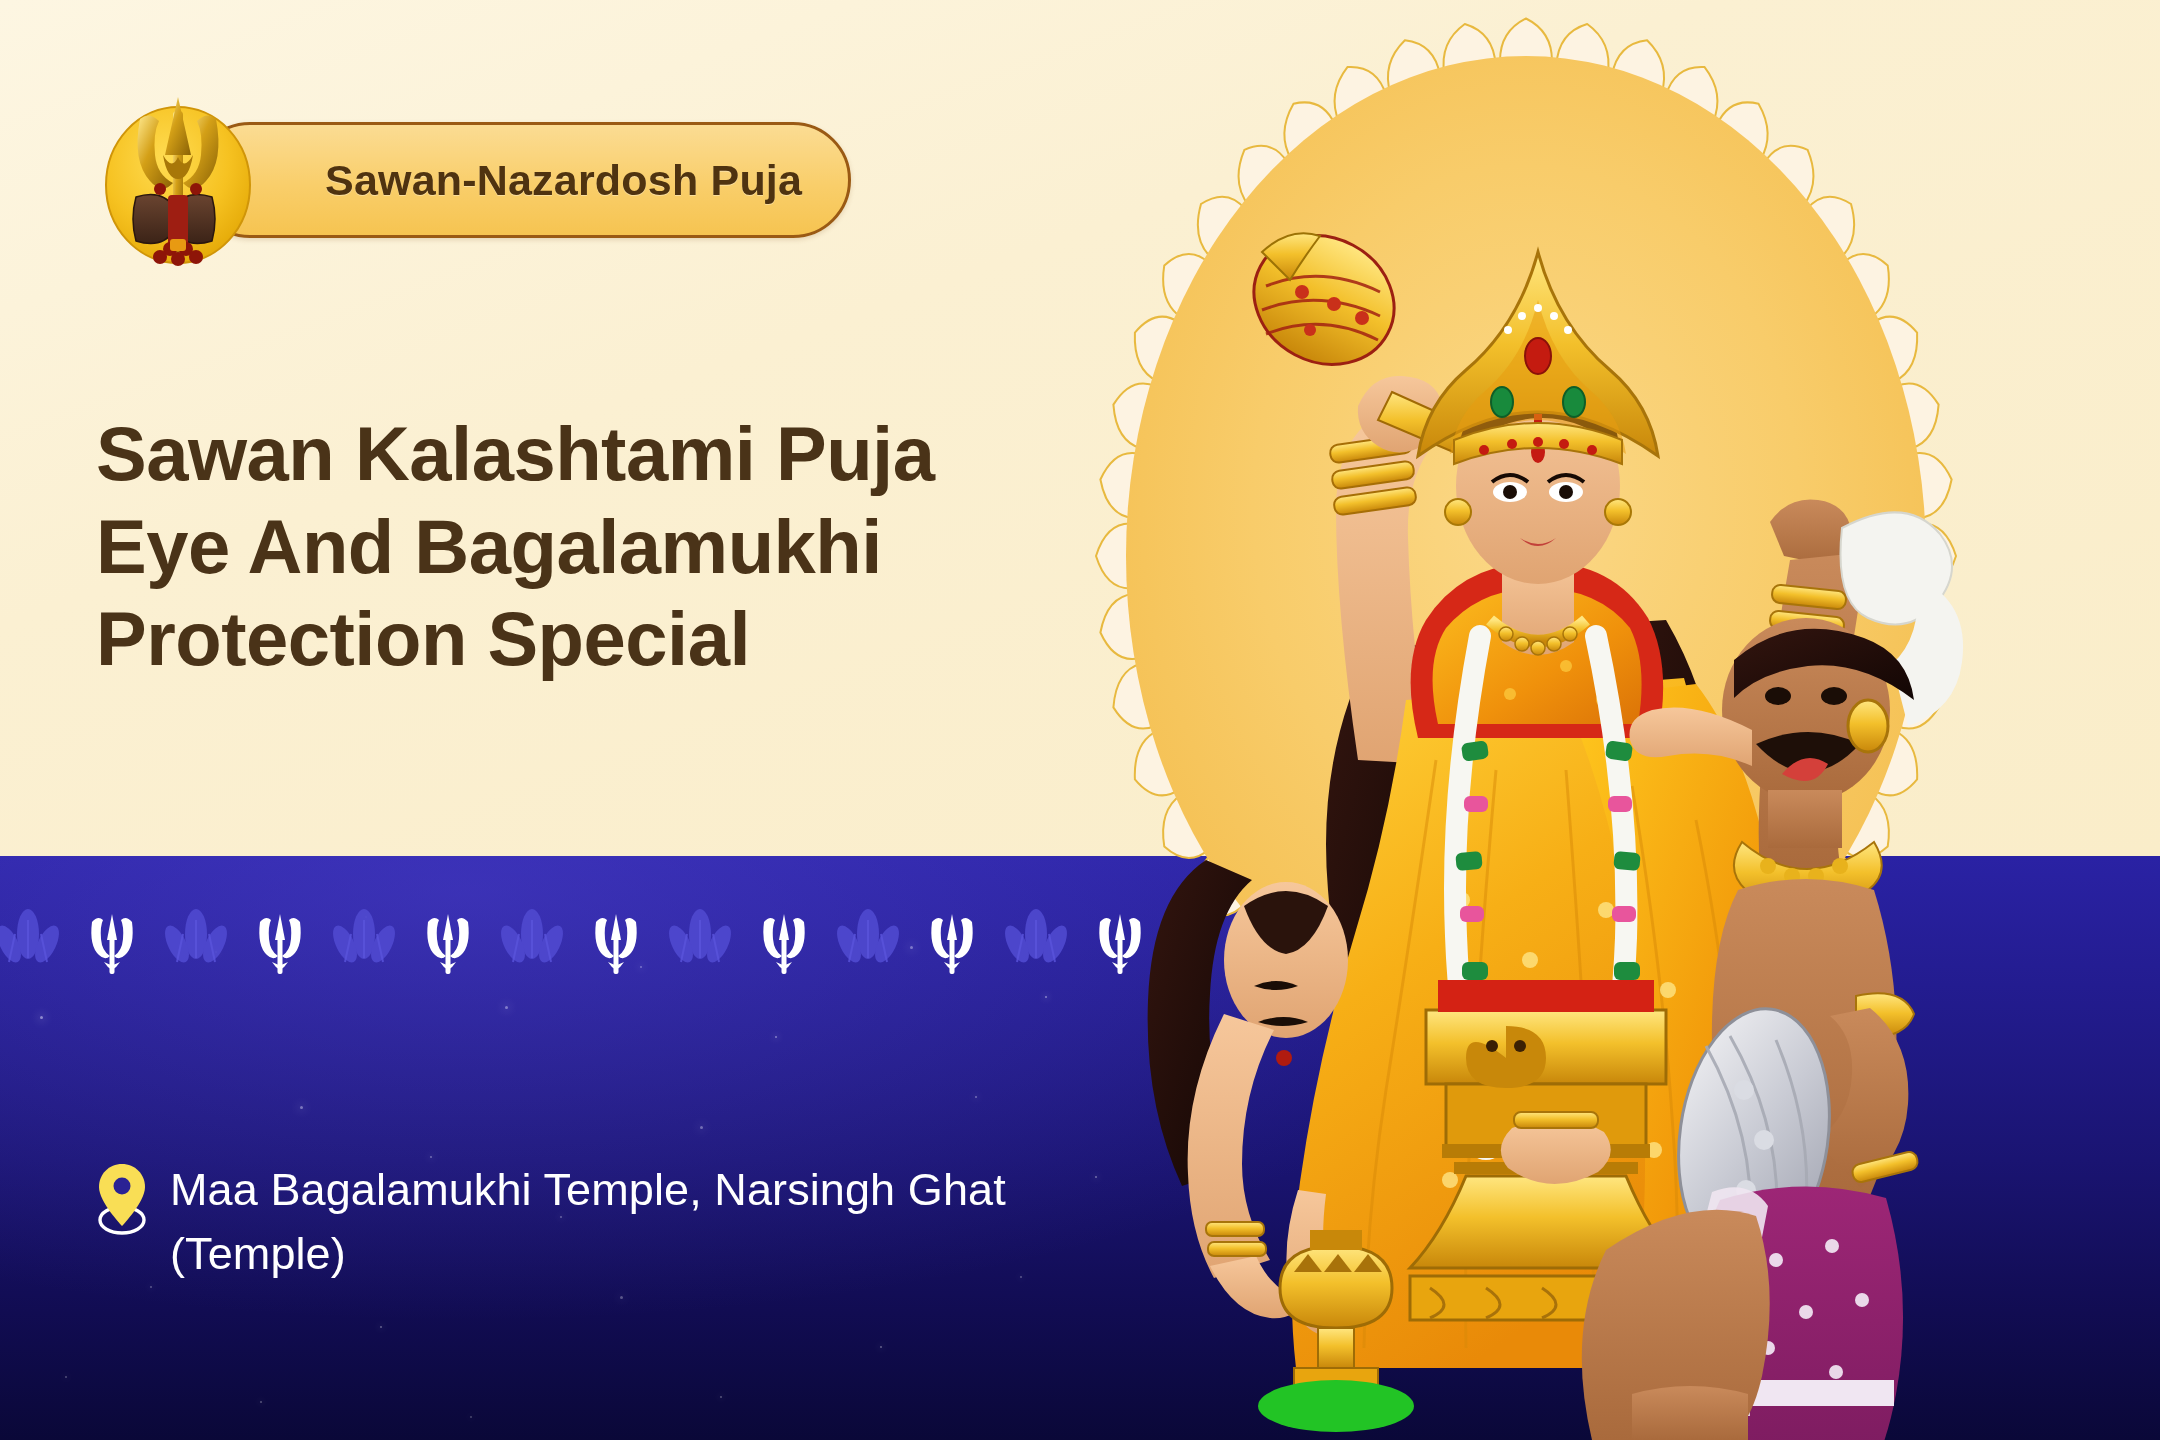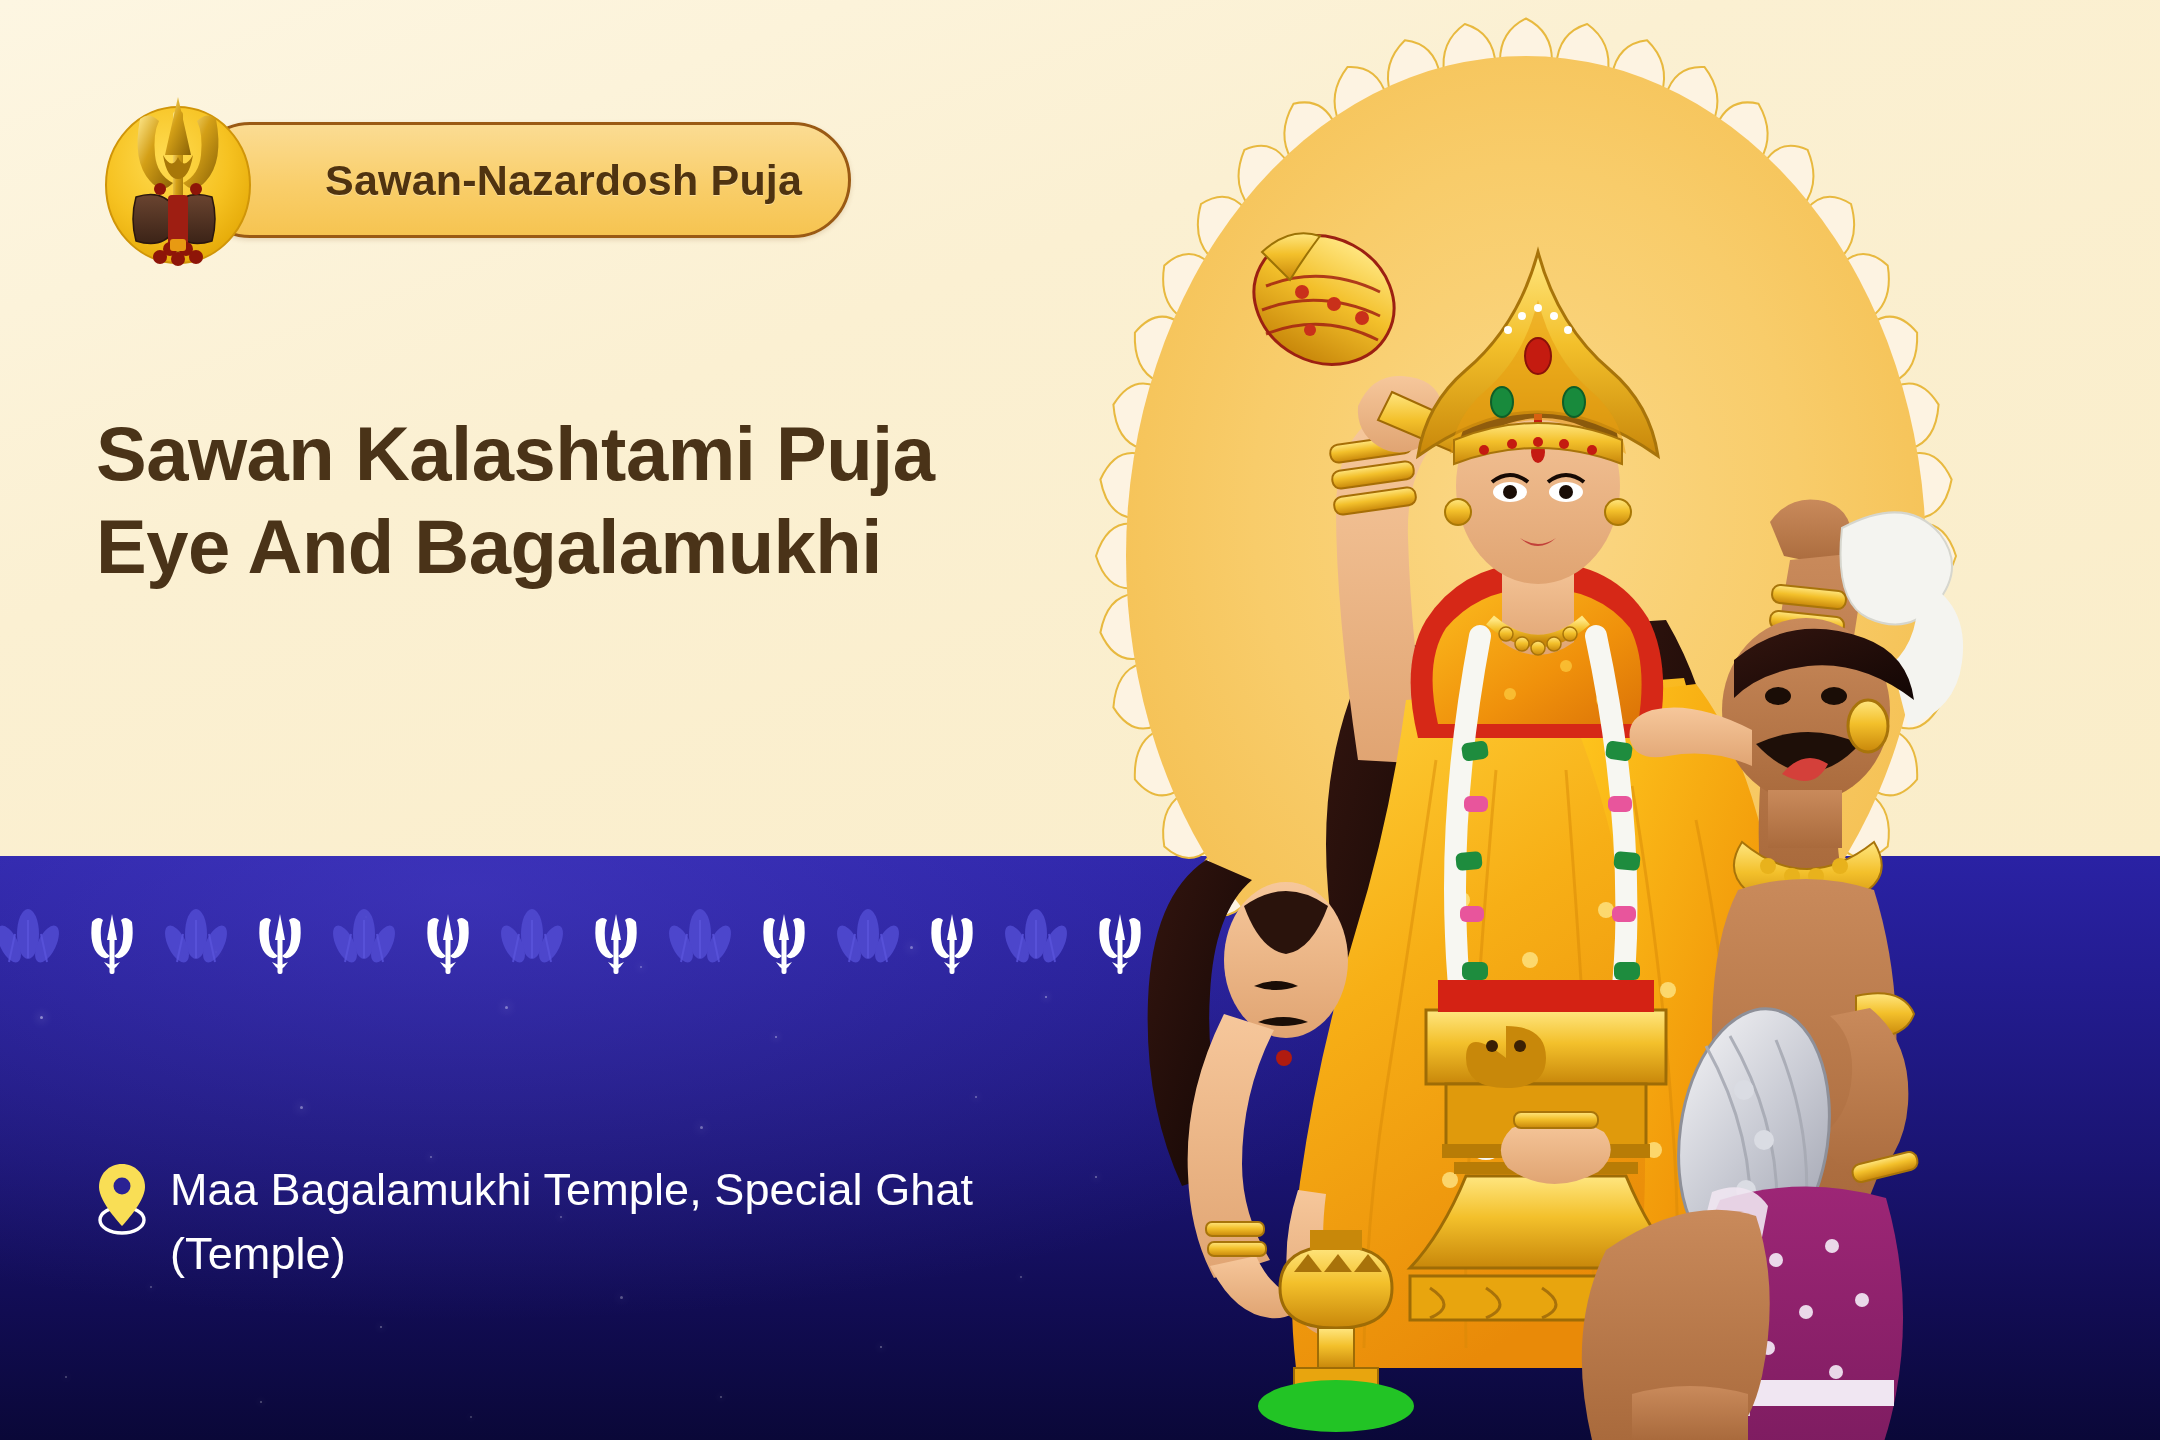--- a/index.html
+++ b/index.html
@@ -786,29 +786,30 @@
           <circle cx="78" cy="170" r="7"></circle>
         </g>
         <rect x="70" y="150" width="16" height="12" rx="3" fill="#E89A12"></rect>
       </svg>
     </div>
   </div>
 
   <h1 class="headline">
     <span>Sawan Kalashtami Puja</span>
     <span>Eye And Bagalamukhi</span>
+    <span>Protection Special</span>
   </h1>
 
   <div class="location">
     <span class="pin-icon">
       <svg width="52" height="74" viewBox="0 0 52 74" xmlns="http://www.w3.org/2000/svg">
         <ellipse cx="26" cy="58" rx="22" ry="13" fill="none" stroke="#FFFFFF" stroke-width="3.4"></ellipse>
         <path d="M26 2 C13 2 3 12 3 25 C3 40 26 64 26 64 C26 64 49 40 49 25 C49 12 39 2 26 2 Z" fill="#F9DE55"></path>
         <circle cx="26" cy="24" r="8.5" fill="#2A2294"></circle>
       </svg>
     </span>
     <div class="location-text">
-      <div>Maa Bagalamukhi Temple, Special Ghat</div>
+      <div>Maa Bagalamukhi Temple, Narsingh Ghat</div>
       <div>(Temple)</div>
     </div>
   </div>
 
 </div>
 
 </body></html>

